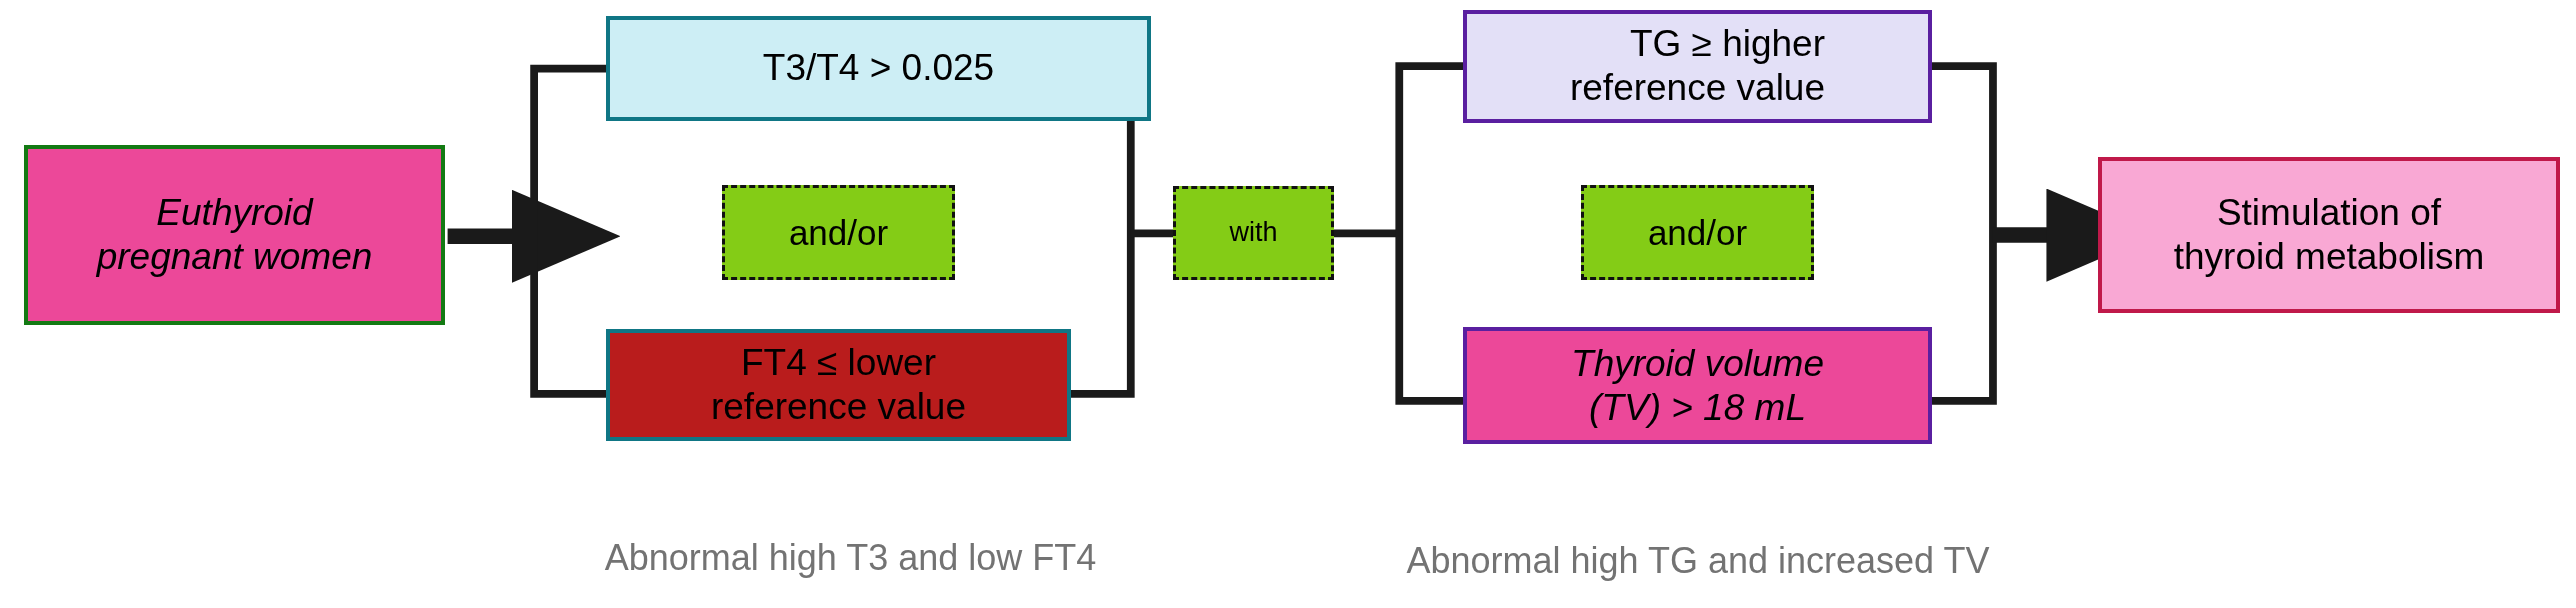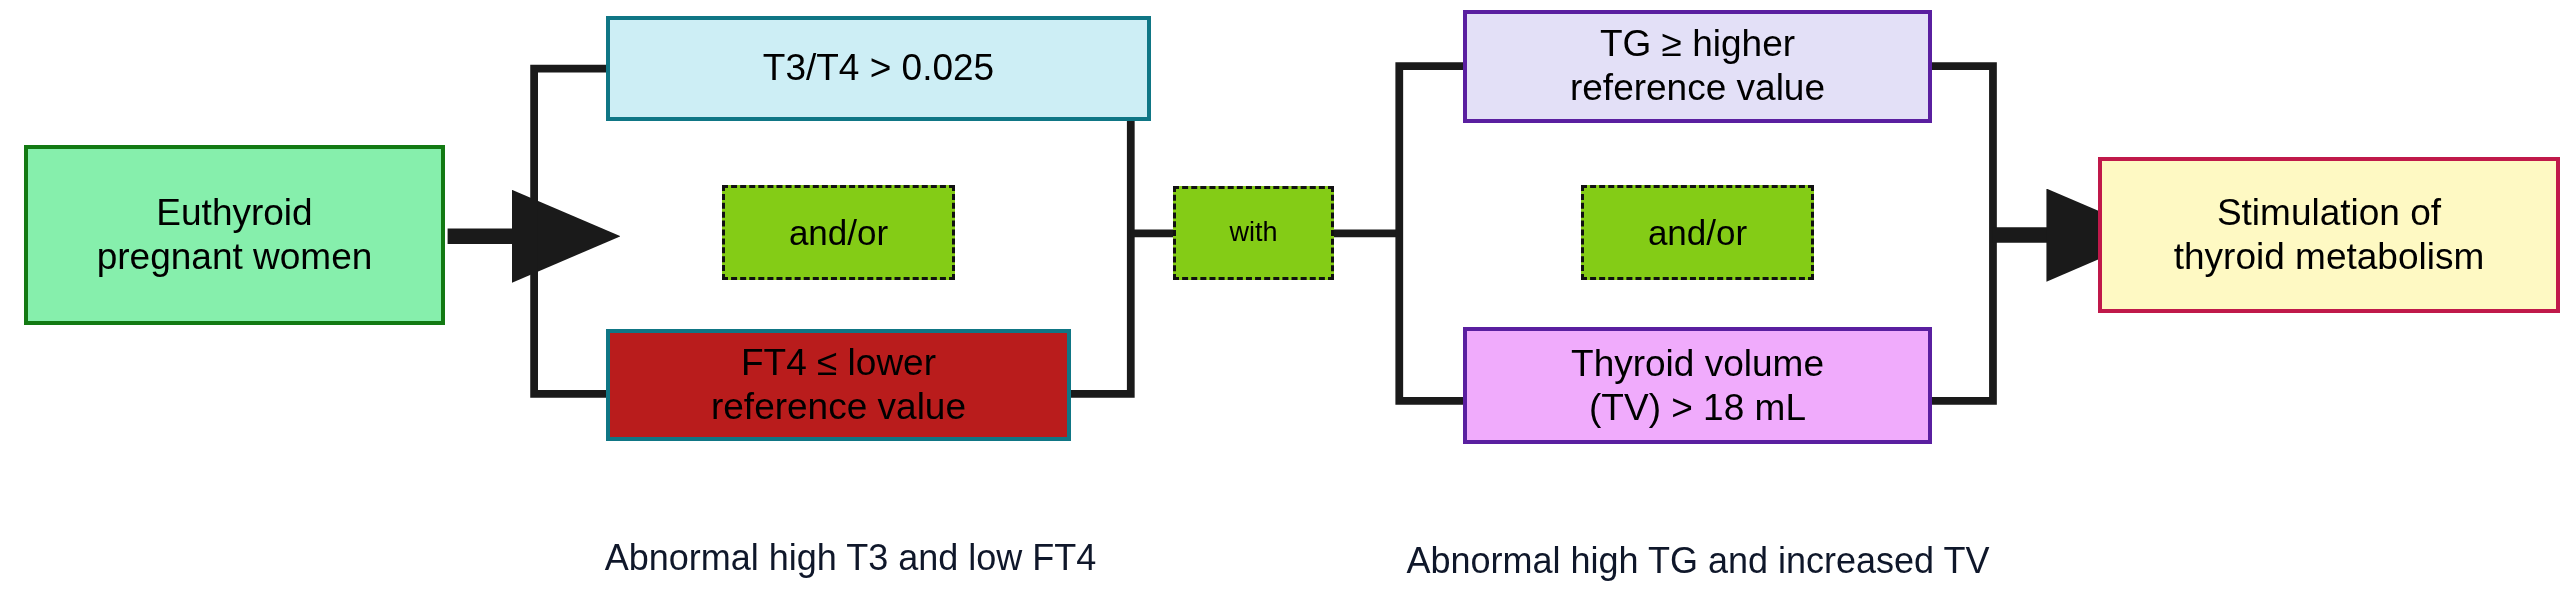--- a/index.html
+++ b/index.html
@@ -39,21 +39,21 @@
   .solid-node {
     border-style: solid;
     border-width: 4.2px;
   }
   .dashed-node {
     border: 3px dashed #111111;
     background: #84cc16;
   }
   .caption {
     position: absolute;
-    color: #0f172a;
+    color: #737373;
     text-align: center;
     white-space: nowrap;
   }
 
   
   #node-source      { left: 24px;   top: 145px; width: 421px;  height: 180px; font-size: 37px; }
   #node-t3t4        { left: 606px; top: 15.5px;  width: 545px;  height: 105px; font-size: 37px; }
   #node-ft4         { left: 606px; top: 329px; width: 465px;  height: 112px; font-size: 37px; }
   #node-andor-1     { left: 722px; top: 185px; width: 233px;  height: 95px; font-size: 35px; }
   #node-with        { left: 1173px; top: 186px; width: 161px;  height: 94px; font-size: 27px; }
@@ -87,41 +87,41 @@
 
     <line x1="2228" y1="391" x2="2345" y2="391" stroke="#1a1a1a" stroke-width="13"></line>
 
     <path d="M2458,111 L2345,111 L2345,672 L2458,672" fill="none" stroke="#1a1a1a" stroke-width="13"></path>
 
     <path d="M3232,111 L3340,111 L3340,672 L3232,672" fill="none" stroke="#1a1a1a" stroke-width="13"></path>
 
     <line x1="3340" y1="394" x2="3440" y2="394" stroke="#1a1a1a" stroke-width="26" marker-end="url(#arrowhead)"></line>
   </svg>
 
-  <div class="node solid-node" id="node-source" style="border-color: rgb(19, 122, 19); background-color: #86efac;">Euthyroid
+  <div class="node solid-node" id="node-source" style="border-color: rgb(19, 122, 19); background-color: #ec4899; font-style: italic;">Euthyroid
 pregnant women</div>
 
   <div class="node solid-node" id="node-t3t4" style="border-color: rgb(15, 118, 133); background-color: rgb(205, 238, 245);">T3/T4 &gt; 0.025</div>
 
   <div class="node dashed-node" id="node-andor-1">and/or</div>
 
   <div class="node solid-node" id="node-ft4" style="border-color: rgb(15, 118, 133); background-color: #b91c1c;">FT4 ≤ lower
 reference value</div>
 
   <div class="node dashed-node" id="node-with">with</div>
 
-  <div class="node solid-node" id="node-tg" style="border-color: rgb(90, 31, 160); background-color: rgb(227, 224, 247);">TG ≥ higher
+  <div class="node solid-node" id="node-tg" style="border-color: rgb(90, 31, 160); background-color: rgb(227, 224, 247); text-align: right;">TG ≥ higher
 reference value</div>
 
   <div class="node dashed-node" id="node-andor-2">and/or</div>
 
-  <div class="node solid-node" id="node-tv" style="border-color: rgb(90, 31, 160); background-color: #f0abfc;">Thyroid volume
+  <div class="node solid-node" id="node-tv" style="border-color: rgb(90, 31, 160); background-color: #ec4899; font-style: italic;">Thyroid volume
 (TV) &gt; 18 mL</div>
 
-  <div class="node solid-node" id="node-outcome" style="border-color: rgb(192, 25, 74); background-color: #fef9c3;">Stimulation of
+  <div class="node solid-node" id="node-outcome" style="border-color: rgb(192, 25, 74); background-color: #f9a8d4;">Stimulation of
 thyroid metabolism</div>
 
   <div class="caption" id="caption-left">Abnormal high T3 and low FT4</div>
 
   <div class="caption" id="caption-right">Abnormal high TG and increased TV</div>
 
 </div>
 
 
 </body></html>

